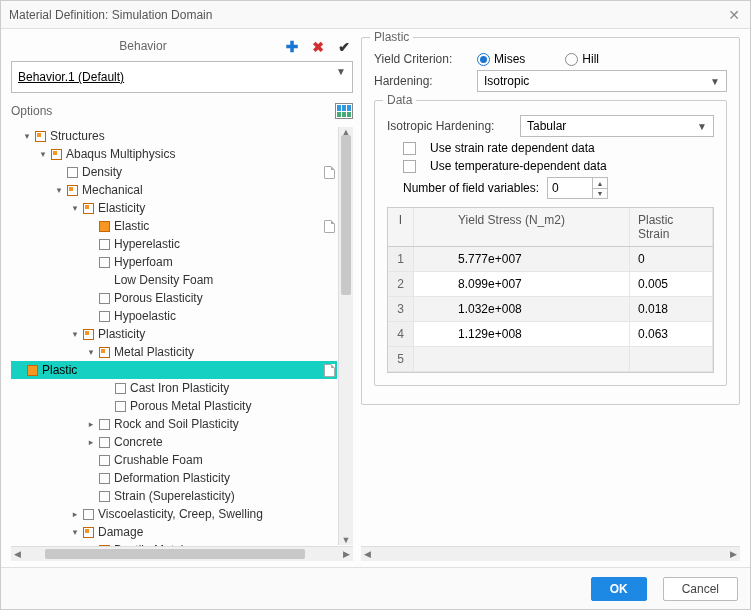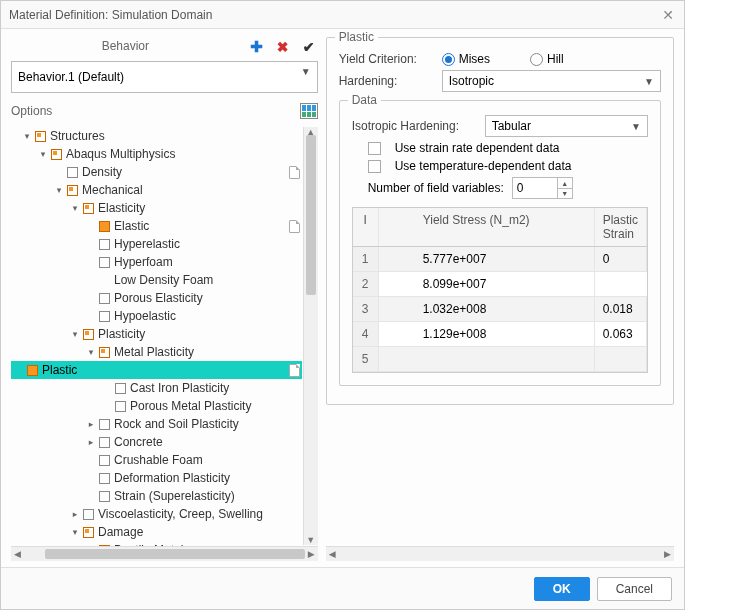--- a/index.html
+++ b/index.html
@@ -1,31 +1,31 @@
 <!DOCTYPE html>
 <html><head>
 <meta charset="utf-8">
 <style>
   * { box-sizing: border-box; font-family: Arial, sans-serif; font-size: 12px; }
   body { margin: 0; background: #fff; }
-  .dialog { width: 685px; height: 610px; border: 1px solid #ccc; display: flex; flex-direction: column; background: #fdfdfd; }
+  .dialog { width: 751px; height: 610px; border: 1px solid #ccc; display: flex; flex-direction: column; background: #fdfdfd; }
   .titlebar { height: 28px; display: flex; align-items: center; padding: 0 8px; border-bottom: 1px solid #e0e0e0; background: #f9f9f9; }
   .titlebar .title { flex: 1; color: #555; font-size: 12px; }
   .close-x { width: 16px; text-align: center; color: #888; cursor: pointer; font-size: 14px; }
   .body { flex: 1; display: flex; padding: 8px 10px 6px 10px; gap: 8px; overflow: hidden; }
   .left-pane { width: 342px; display: flex; flex-direction: column; }
   .right-pane { flex: 1; display: flex; flex-direction: column; }
   .row-label { color: #666; padding: 2px 0 4px 0; text-align: center; }
   .behavior-row { display: flex; align-items: center; gap: 8px; margin-bottom: 4px;}
   .behavior-row .label { flex:1; }
   .icon-btn { width: 18px; height: 18px; display:inline-flex; align-items:center; justify-content:center; cursor:pointer; }
   .plus { color: #1976d2; font-weight: bold; font-size: 15px;}
   .del { color: #d32f2f; font-weight: bold; font-size: 14px;}
   .chk { color: #333; font-weight: bold; font-size: 14px;}
-  .select { width: 100%; height: 24px; border: 1px solid #bbb; background: #fff; display:flex; align-items:center; padding:15px 6px; position:relative; }
+  .select { width: 100%; height: 24px; border: 1px solid #bbb; background: #fff; display:flex; align-items:center; padding:15px 6px; position:relative;text-decoration:underline; }
   .select .arrow { position:absolute; right:6px; top:4px; color:#555; font-size:10px; }
   .options-row { display:flex; align-items:center; margin-top:10px; margin-bottom:4px;}
   .options-row .label { flex:1; color:#666;}
   .grid-icon { width:18px; height:16px; border:1px solid #888; display:grid; grid-template-columns:1fr 1fr 1fr; grid-template-rows:1fr 1fr; gap:1px; padding:1px; cursor:pointer; background:#fff;}
   .grid-icon div { background:#4a7; }
   .grid-icon div:nth-child(1),.grid-icon div:nth-child(2),.grid-icon div:nth-child(3){ background:#39d;}
   .tree-wrap { flex:1; border:0; position:relative; margin-top:4px; overflow:hidden; display:flex; flex-direction:column;}
   .tree-scroll { flex:1; overflow:hidden; position:relative; padding-right:16px; padding-bottom:16px;}
   .tree { padding-left: 2px; line-height: 18px; color:#333;}
   .node { display:flex; align-items:center; height:18px; white-space:nowrap; position:relative;}
@@ -62,21 +62,21 @@
   .data-table .hdr { display:flex; background:#f5f5f5; border-bottom:1px solid #ccc;}
   .data-table .row { display:flex; border-bottom:1px solid #e5e5e5;}
   .data-table .row:nth-child(odd){ background:#f3f3f3;}
   .data-table .row:nth-child(even){ background:#fff;}
   .cell { padding:5px 8px; border-right:1px solid #e5e5e5;}
   .c-idx { width:26px; text-align:center; color:#666; background:#f0f0f0;}
   .hdr .c-idx { background:#f5f5f5;}
   .c-a { width:180px;margin-left:36px;}
   .c-b { flex:1;}
   .hdr .cell { color:#555;}
-  .footer { height:42px; border-top:1px solid #e0e0e0; display:flex; align-items:center; justify-content:flex-end; padding:16px 12px; gap:7px; background:#fafafa;}
+  .footer { height:42px; border-top:1px solid #e0e0e0; display:flex; align-items:center; justify-content:flex-end; padding:16px 12px; gap:16px; background:#fafafa;}
   .btn { height:24px; padding:0 18px; border:1px solid #bbb; background:#fff; border-radius:2px; display:flex; align-items:center; cursor:pointer; color:#444;}
   .btn.primary { background:#1e88e5; border-color:#1e88e5; color:#fff; font-weight:bold;}
   .right-scroll-stub { height:15px; background:#f0f0f0; border-top:1px solid #ddd; margin-top:auto; position:relative;}
   .right-scroll-stub .arr{position:absolute; top:0; bottom:0; display:flex; align-items:center; font-size:9px; color:#777; padding:0 3px;}
 </style>
 </head>
 <body>
 
 <div class="dialog">
   <div class="titlebar">
@@ -309,20 +309,21 @@
             </div>
             <div id="tbody">
                 <div class="row">
                   <div class="cell c-idx">1</div>
                   <div class="cell c-a">5.777e+007</div>
                   <div class="cell c-b">0</div>
                 </div>
                 <div class="row">
                   <div class="cell c-idx">2</div>
                   <div class="cell c-a">8.099e+007</div>
+                  <div class="cell c-b">0.005</div>
                 </div>
                 <div class="row">
                   <div class="cell c-idx">3</div>
                   <div class="cell c-a">1.032e+008</div>
                   <div class="cell c-b">0.018</div>
                 </div>
                 <div class="row">
                   <div class="cell c-idx">4</div>
                   <div class="cell c-a">1.129e+008</div>
                   <div class="cell c-b">0.063</div>

